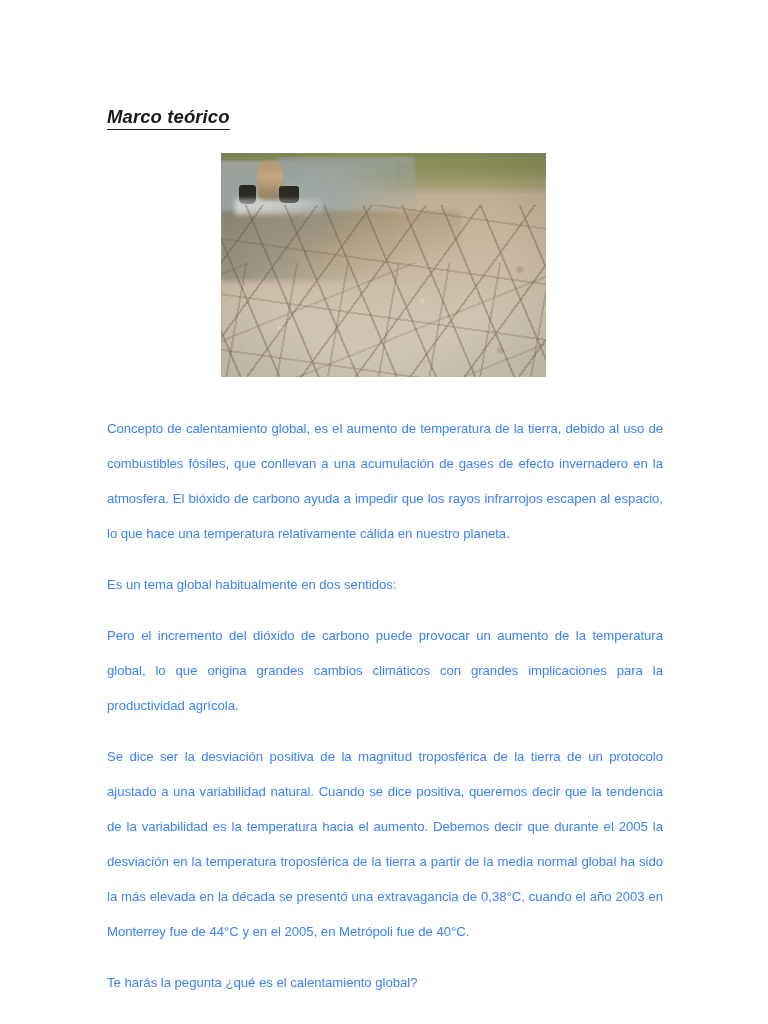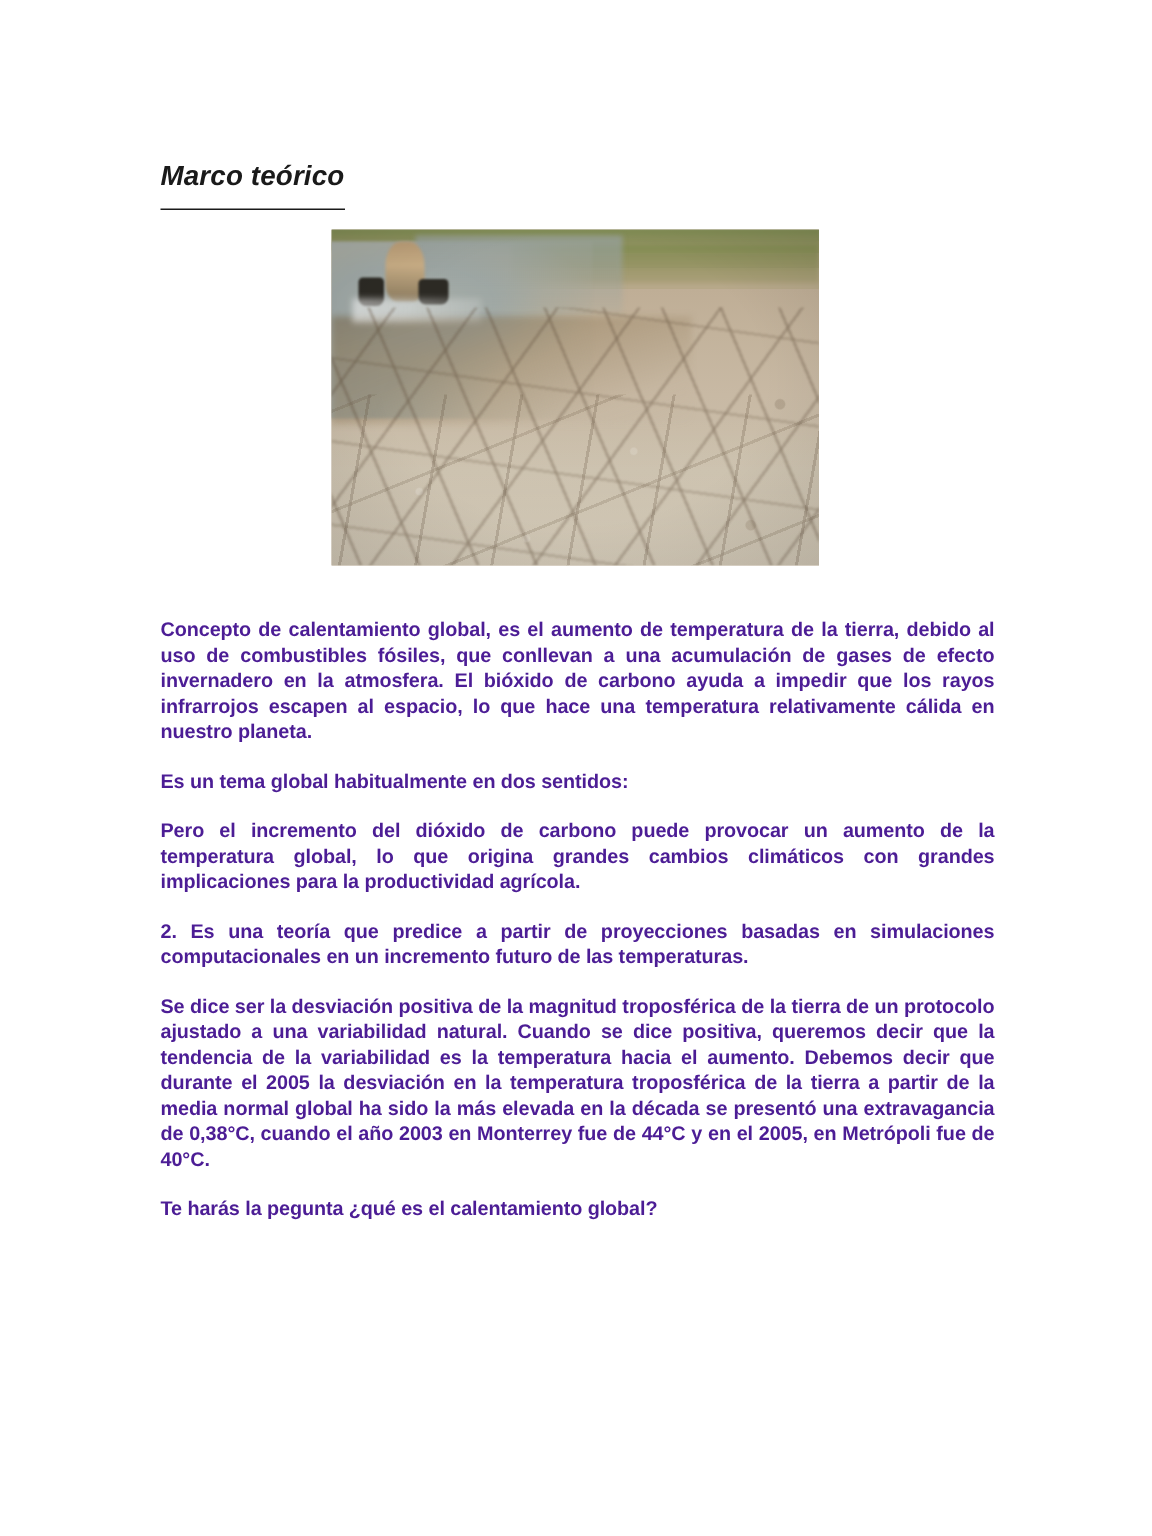--- a/index.html
+++ b/index.html
@@ -35,21 +35,21 @@
     padding-top: 106px;
     font-size: 18.5px;
     font-weight: bold;
     font-style: italic;
     letter-spacing: 0.1px;
     line-height: 1.15;
     color: #1a1a1a;
   }
   .doc-title .title-text {
     border-bottom: 1.6px solid #1a1a1a;
-    padding-bottom: 12px;
+    padding-bottom: 2px;
   }
 
   
   .figure-wrap {
     margin: 0;
     padding-top: 26px;
     display: block;
   }
   .photo {
     position: relative;
@@ -205,24 +205,24 @@
     background: radial-gradient(ellipse at 50% 45%, rgba(0,0,0,0) 55%, rgba(0,0,0,0.10) 100%);
   }
 
   
   .body-text {
     padding-top: 34px;
   }
   p.para {
     margin: 0 0 16px 0;
     font-size: 13.2px;
-    line-height: 17px;
-    font-weight: bold;
+    line-height: 35px;
+    font-weight: normal;
     text-align: justify;
-    color: #4c1d95;
+    color: #3b82f6;
     letter-spacing: -0.05px;
   }
   p.para:last-child {
     margin-bottom: 16px;
   }
 </style>
 </head>
 <body>
 
 <div class="page">
@@ -248,19 +248,18 @@
         <span class="cracks2"></span>
         <span class="grain"></span>
         <span class="vignette"></span>
       </div>
     </figure>
 
     <div class="body-text">
       <p class="para">Concepto de calentamiento global, es el aumento de temperatura de la tierra, debido al uso de combustibles fósiles, que conllevan a una acumulación de gases de efecto invernadero en la atmosfera. El bióxido de carbono ayuda a impedir que los rayos infrarrojos escapen al espacio, lo que hace una temperatura relativamente cálida en nuestro planeta.</p>
       <p class="para">Es un tema global habitualmente en dos sentidos:</p>
       <p class="para">Pero el incremento del dióxido de carbono puede provocar un aumento de la temperatura global, lo que origina grandes cambios climáticos con grandes implicaciones para la productividad agrícola.</p>
-      <p class="para">2. Es una teoría que predice a partir de proyecciones basadas en simulaciones computacionales en un incremento futuro de las temperaturas.</p>
       <p class="para">Se dice ser la desviación positiva de la magnitud troposférica de la tierra de un protocolo ajustado a una variabilidad natural. Cuando se dice positiva, queremos decir que la tendencia de la variabilidad es la temperatura hacia el aumento. Debemos decir que durante el 2005 la desviación en la temperatura troposférica de la tierra a partir de la media normal global ha sido la más elevada en la década se presentó una extravagancia de 0,38°C, cuando el año 2003 en Monterrey fue de 44°C y en el 2005, en Metrópoli fue de 40°C.</p>
       <p class="para">Te harás la pegunta ¿qué es el calentamiento global?</p>
     </div>
 
   </div>
 </div>
 
 </body></html>

